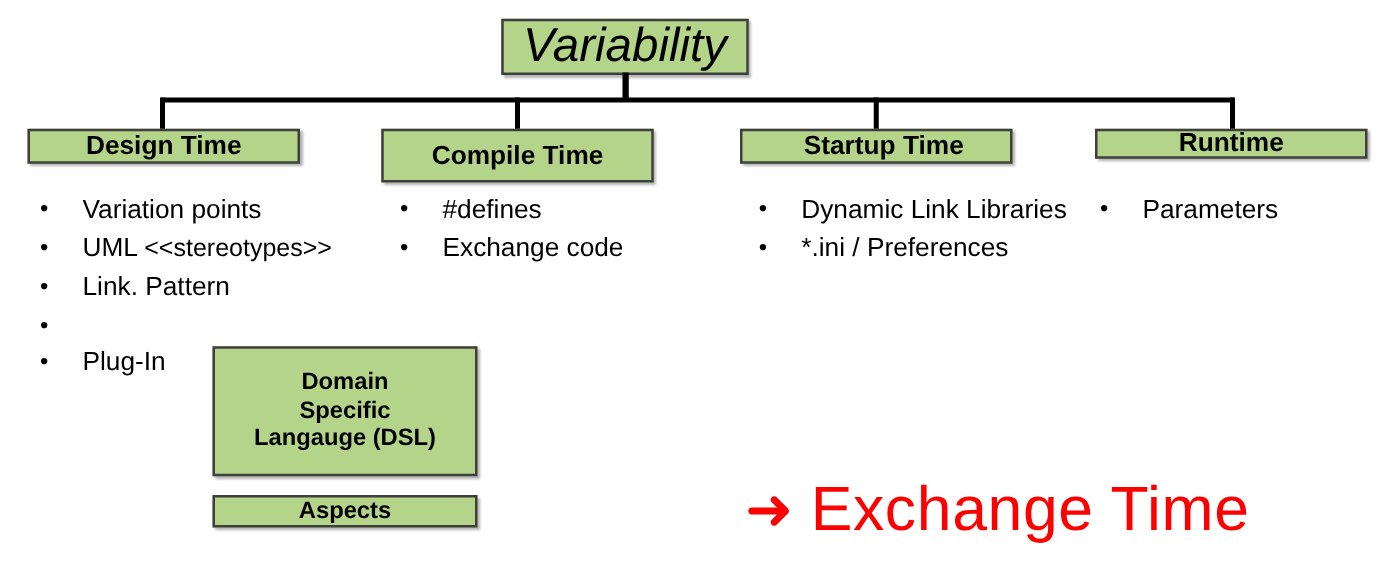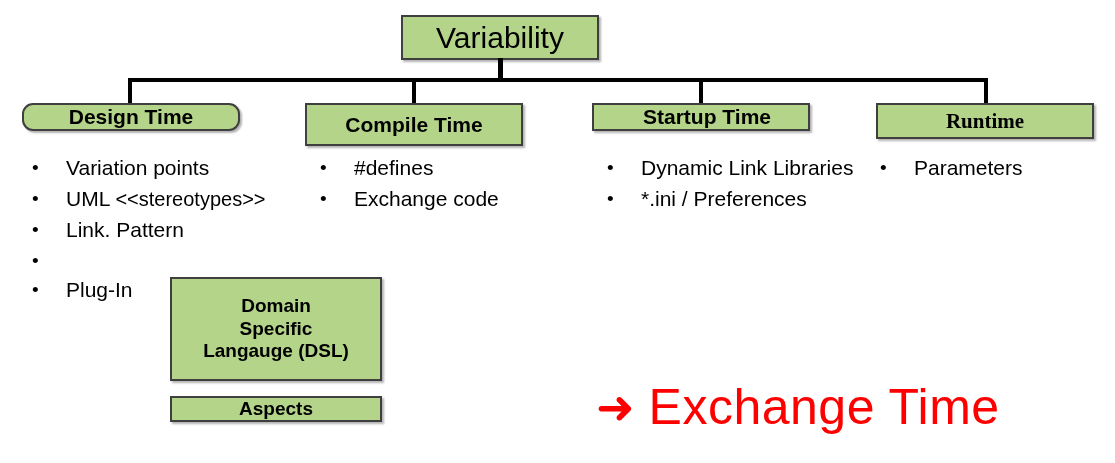--- a/index.html
+++ b/index.html
@@ -27,22 +27,23 @@
     background: #b4d48a;
     border: 2px solid #3f3f3f;
     box-shadow: 2px 2px 2px rgba(0,0,0,0.30);
     display: flex;
     align-items: center;
     justify-content: center;
     text-align: center;
     color: #000000;
   }
   .gbox.title-box {
-    font-size: 30px;
+    font-size: 38px;
     font-weight: 400;
+    font-style: italic;
   }
   .gbox.header-box {
     font-size: 21px;
     font-weight: bold;
   }
   .gbox.stack-box {
     font-size: 19px;
     font-weight: bold;
     line-height: 1.20;
     flex-direction: column;
@@ -111,33 +112,33 @@
     <span>Variability</span>
   </div>
 
   <div class="line v" style="left:498px; top:58px; width:5px; height:23px;"></div>
   <div class="line h" style="left:129px; top:78px; width:858px; height:4px;"></div>
   <div class="line v" style="left:128px; top:78px; width:4px; height:27px;"></div>
   <div class="line v" style="left:412px; top:78px; width:4px; height:27px;"></div>
   <div class="line v" style="left:699px; top:78px; width:4px; height:27px;"></div>
   <div class="line v" style="left:984px; top:78px; width:4px; height:27px;"></div>
 
-  <div class="gbox header-box" style="left:22px; top:103px; width:218px; height:28px;border-radius:11px;">
+  <div class="gbox header-box" style="left:22px; top:103px; width:218px; height:28px;">
     <span>Design Time</span>
   </div>
 
   <div class="gbox header-box" style="left:305px; top:103px; width:218px; height:43px;">
     <span>Compile Time</span>
   </div>
 
   <div class="gbox header-box" style="left:592px; top:103px; width:218px; height:28px;padding-left:12px;">
     <span>Startup Time</span>
   </div>
 
-  <div class="gbox header-box" style="left:876px; top:103px; width:218px; height:36px;font-family:Liberation Serif, serif;">
+  <div class="gbox header-box" style="left:876px; top:103px; width:218px; height:24px;">
     <span>Runtime</span>
   </div>
 
   <div class="bullet-col" style="left:32px; top:154px; width:262px;">
     <div class="bullet-row">
       <span class="bullet-mark">•</span>
       <span class="bullet-text">Variation points</span>
     </div>
     <div class="bullet-row">
       <span class="bullet-mark">•</span>

